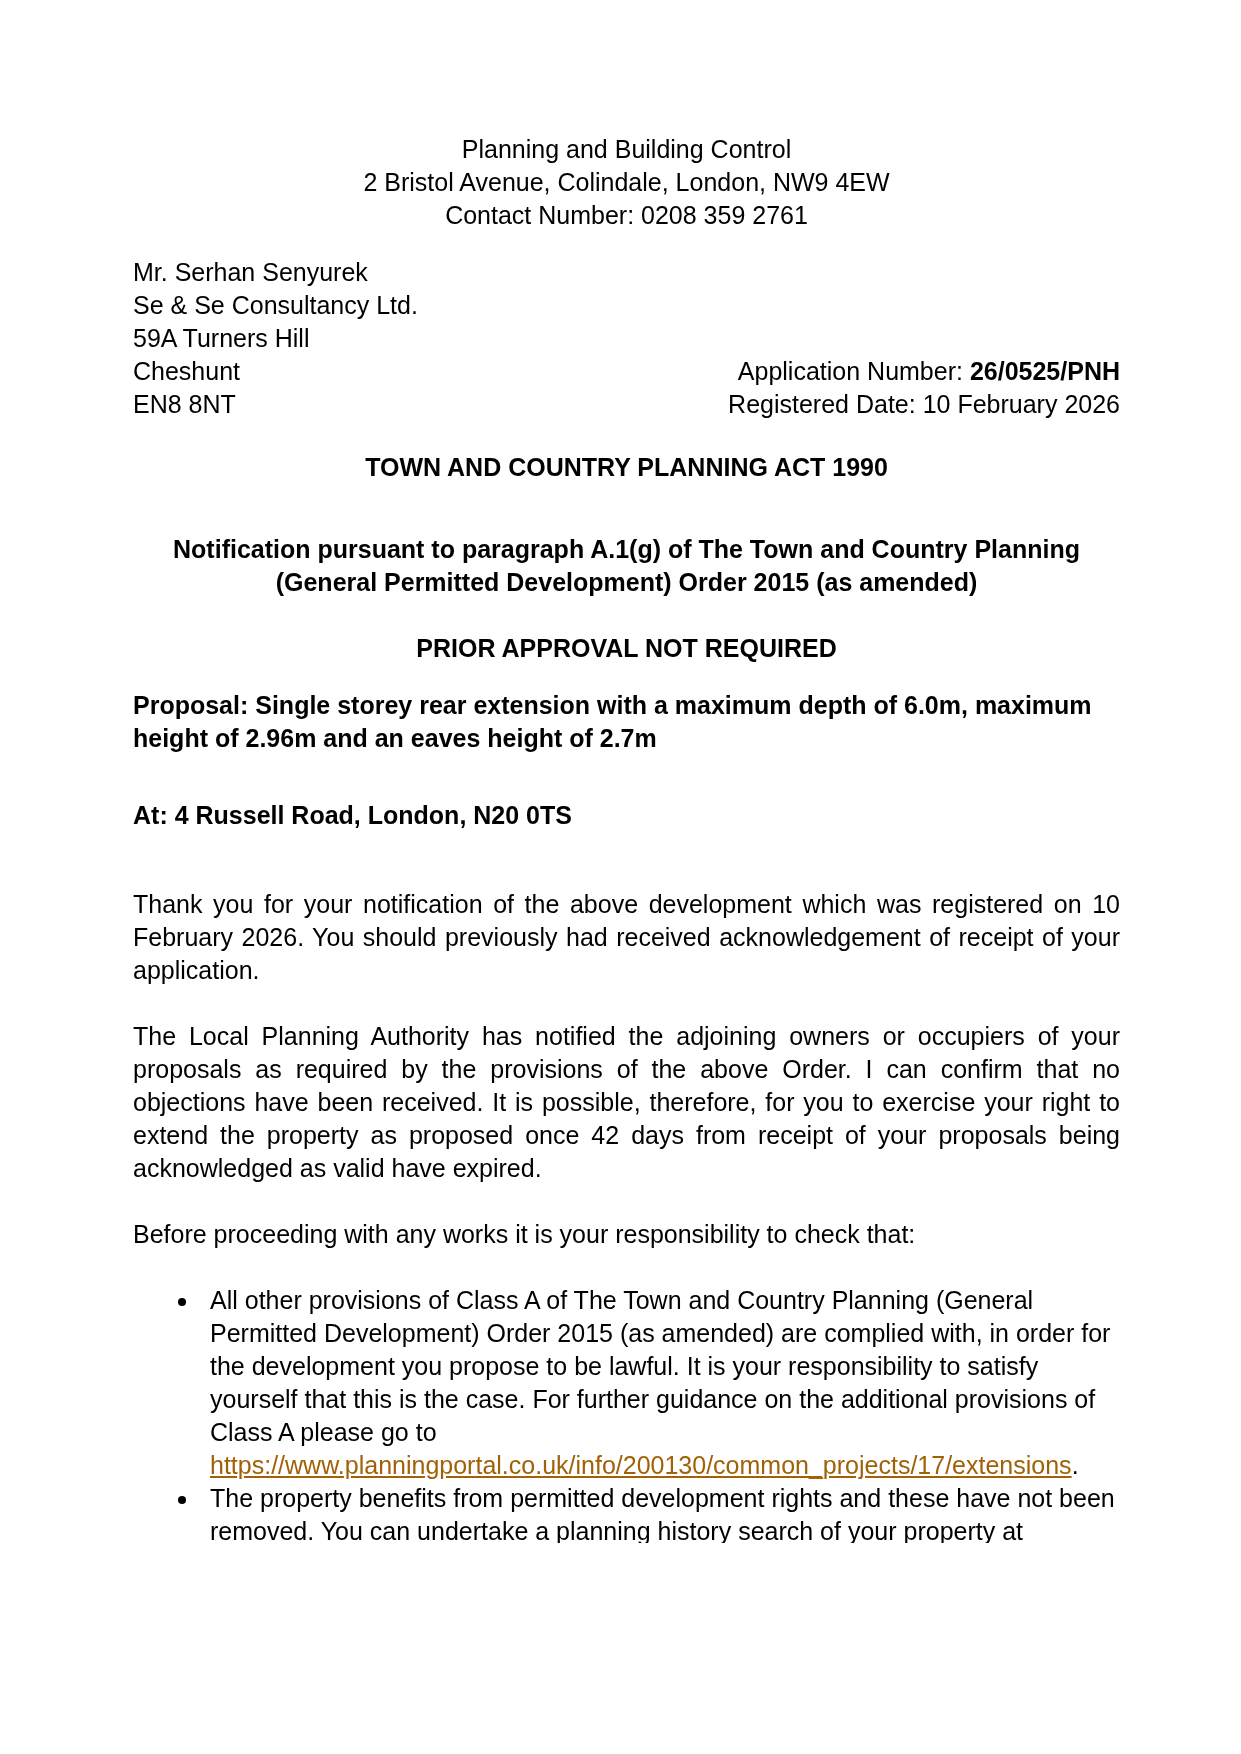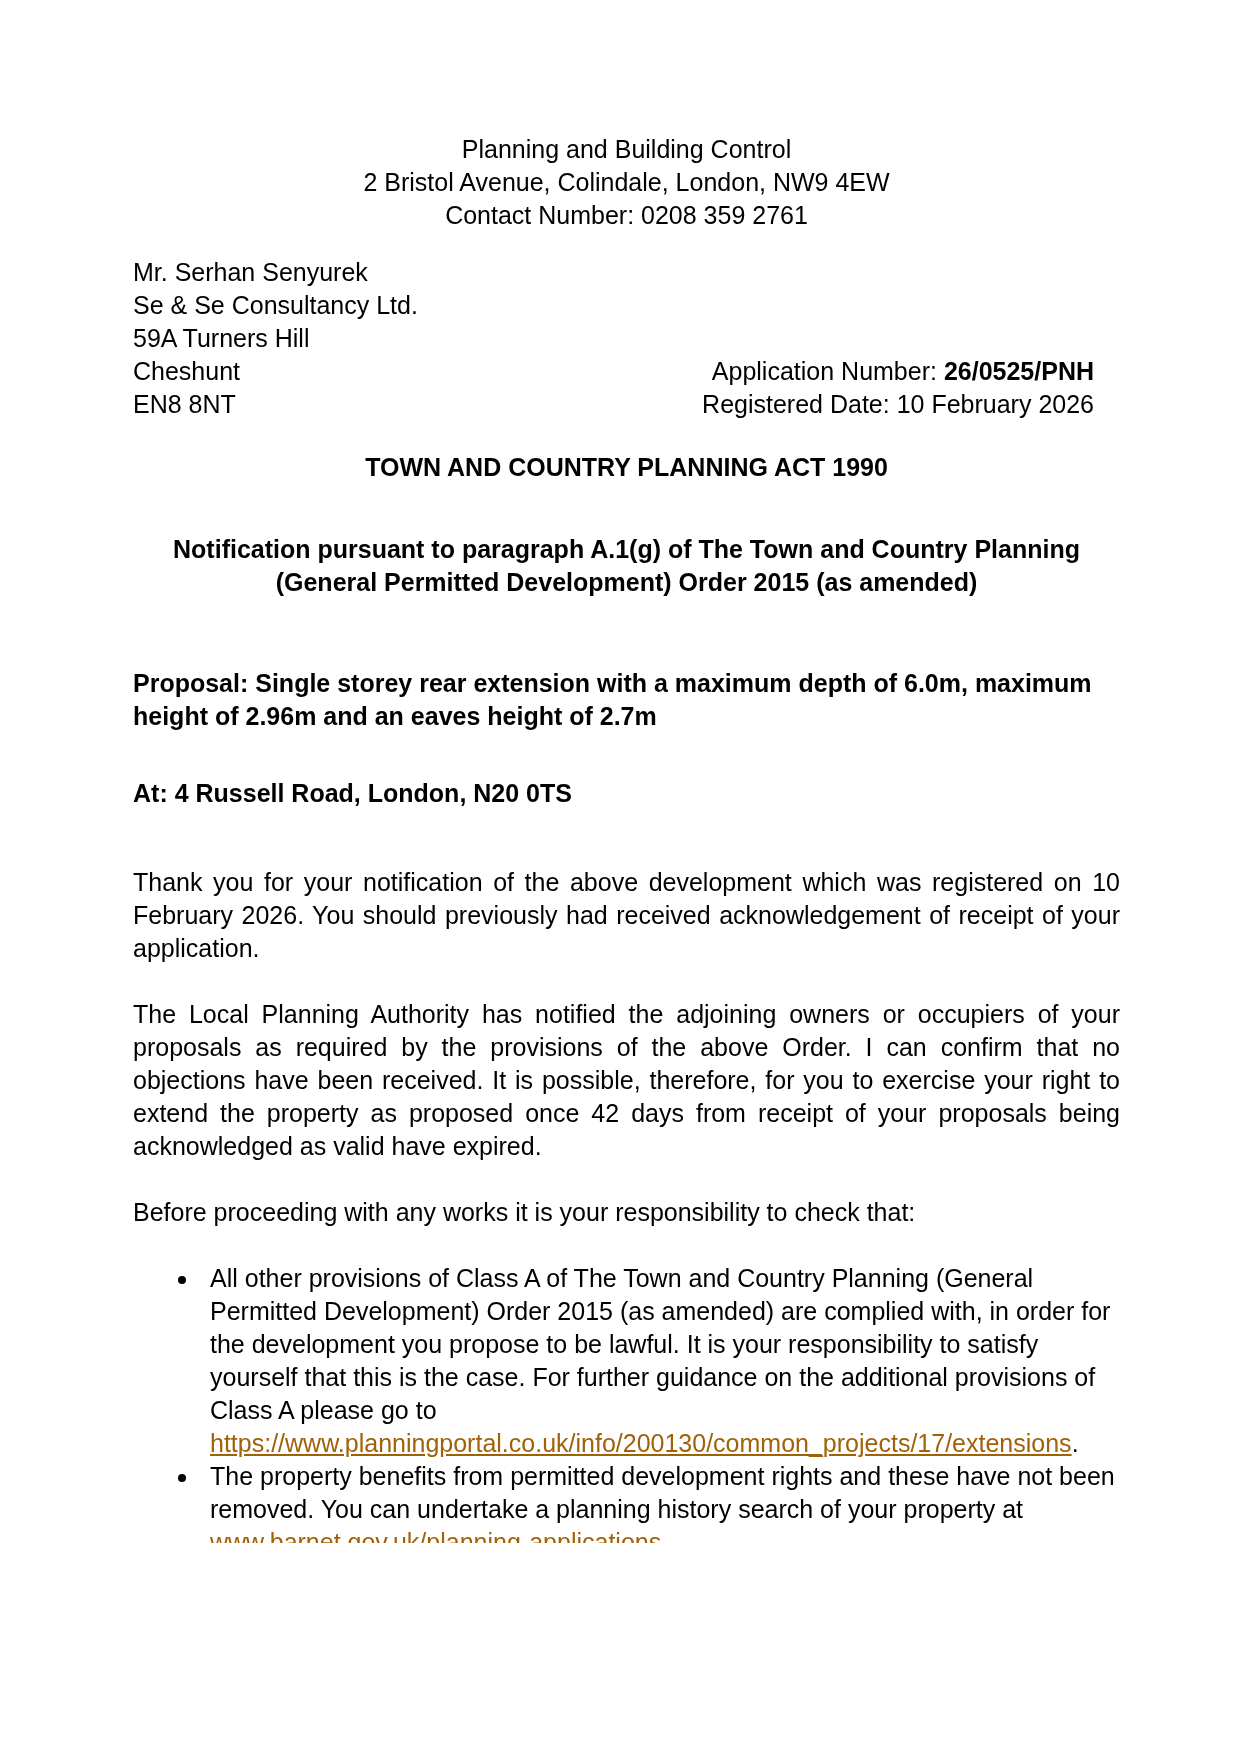--- a/index.html
+++ b/index.html
@@ -15,26 +15,26 @@
     line-height:1.32;
     position:relative;
     overflow:hidden;
   }
   p { margin:0; }
   .center { text-align:center; }
   .bold { font-weight:bold; }
   .header-block { text-align:center; margin-bottom:24px; }
   .addr-row { display:flex; justify-content:space-between; align-items:flex-end; }
   .addr-left { text-align:left; }
-  .addr-right { text-align:right; margin-right:26px; }
+  .addr-right { text-align:right; }
   .gap-1 { margin-top:33px; }
   .act-heading { margin-top:30px;text-align:center; }
   .notif-heading { margin-top:49px; }
   .decision-heading { margin-top:33px; }
-  .proposal { margin-top:68px; }
+  .proposal { margin-top:24px; }
   .site-line { margin-top:44px; }
   .body-par { text-align:justify; }
   .first-body { margin-top:56px; }
   ul.checks {
     margin:33px 0 0 0;
     padding-left:67px;
     list-style:disc;
   }
   ul.checks li { padding-left:10px; margin:0; }
   a.doc-link { color:#a16207; text-decoration:underline; cursor:pointer; }
@@ -64,20 +64,21 @@
     </div>
   </div>
 
   <p class="center bold act-heading">TOWN AND COUNTRY PLANNING ACT 1990</p>
 
   <div class="center bold notif-heading">
     <p>Notification pursuant to paragraph A.1(g) of The Town and Country Planning</p>
     <p>(General Permitted Development) Order 2015 (as amended)</p>
   </div>
 
+  <p class="center bold decision-heading">PRIOR APPROVAL NOT REQUIRED</p>
 
   <p class="bold proposal">Proposal: Single storey rear extension with a maximum depth of 6.0m, maximum height of 2.96m and an eaves height of 2.7m</p>
 
   <p class="bold site-line">At: 4 Russell Road, London, N20 0TS</p>
 
   <p class="body-par first-body">Thank you for your notification of the above development which was registered on 10 February 2026. You should previously had received acknowledgement of receipt of your application.</p>
 
   <p class="body-par gap-1">The Local Planning Authority has notified the adjoining owners or occupiers of your proposals as required by the provisions of the above Order. I can confirm that no objections have been received. It is possible, therefore, for you to exercise your right to extend the property as proposed once 42 days from receipt of your proposals being acknowledged as valid have expired.</p>
 
   <p class="gap-1">Before proceeding with any works it is your responsibility to check that:</p>

